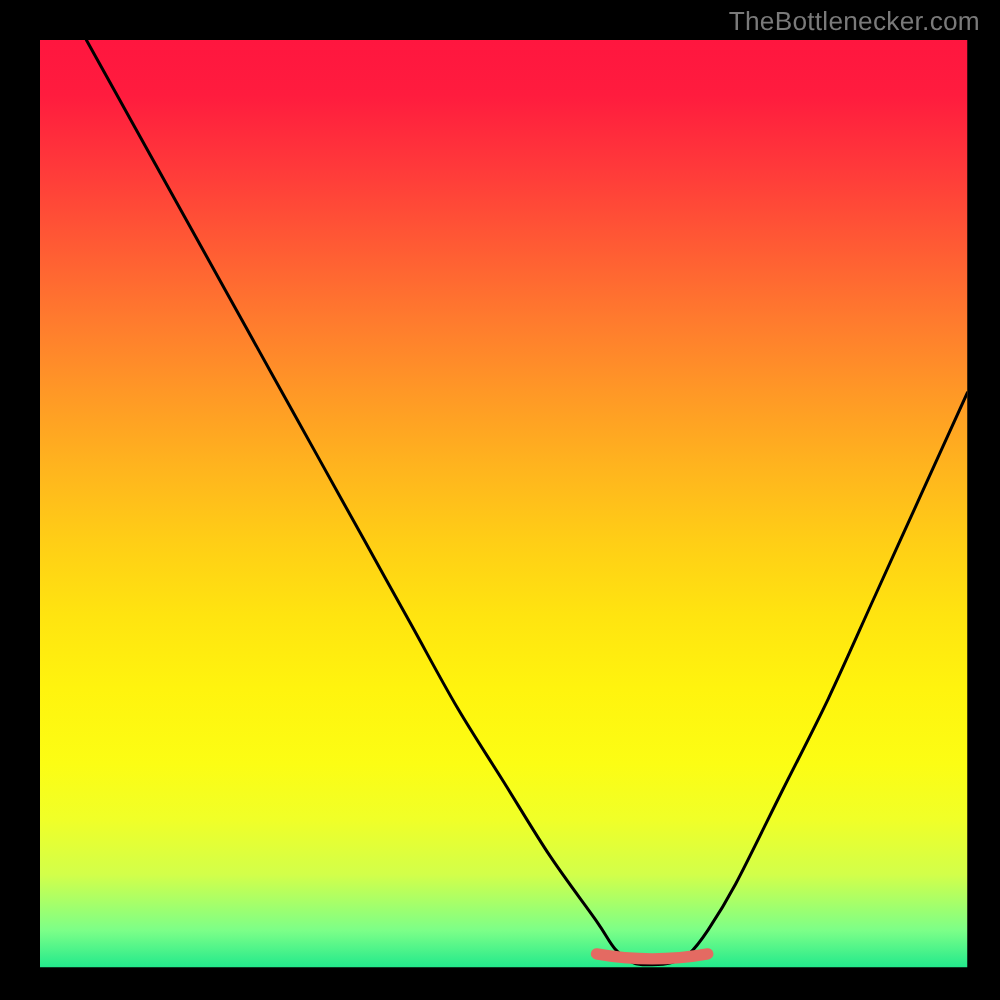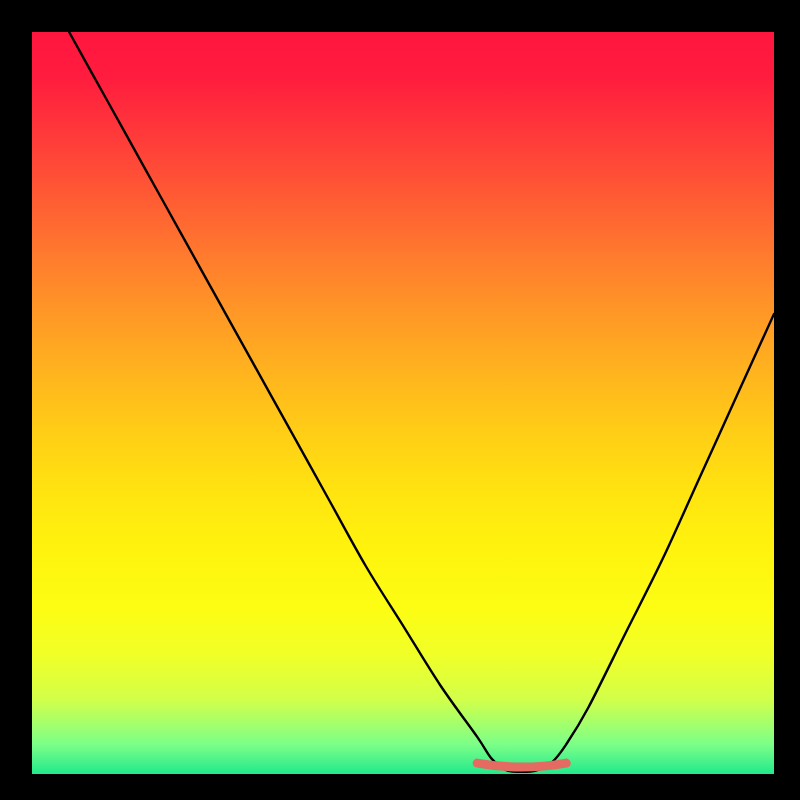--- a/index.html
+++ b/index.html
@@ -65,20 +65,21 @@
     font-size: 21px;
     color: #7a7a7a;
     letter-spacing: 0.2px;
     user-select: none;
   }
 </style>
 </head>
 <body>
 
 <div class="frame">
+  <div class="watermark">TheBottlenecker.com</div>
   <div class="plot">
     <div class="grad"></div>
     <svg class="curve" viewBox="0 0 742 742" preserveAspectRatio="none">
       <path fill="none" stroke="#000000" stroke-width="2.4" stroke-linecap="round" d="M 37.10 0.00 C 43.28 11.13, 61.83 44.52, 74.20 66.78 C 86.57 89.04, 98.93 111.30, 111.30 133.56 C 123.67 155.82, 136.03 178.08, 148.40 200.34 C 160.77 222.60, 173.13 244.86, 185.50 267.12 C 197.87 289.38, 210.23 311.64, 222.60 333.90 C 234.97 356.16, 247.33 378.42, 259.70 400.68 C 272.07 422.94, 284.43 445.20, 296.80 467.46 C 309.17 489.72, 321.53 513.22, 333.90 534.24 C 346.27 555.26, 358.63 573.81, 371.00 593.60 C 383.37 613.39, 395.73 634.41, 408.10 652.96 C 420.47 671.51, 436.54 692.53, 445.20 704.90 C 453.86 717.27, 455.09 721.60, 460.04 727.16 C 464.99 732.72, 469.93 736.19, 474.88 738.29 C 479.83 740.39, 484.77 739.77, 489.72 739.77 C 494.67 739.77, 499.61 739.77, 504.56 738.29 C 509.51 736.81, 514.45 735.20, 519.40 730.87 C 524.35 726.54, 528.06 721.60, 534.24 712.32 C 540.42 703.05, 546.61 693.77, 556.50 675.22 C 566.39 656.67, 581.23 625.75, 593.60 601.02 C 605.97 576.29, 618.33 552.79, 630.70 526.82 C 643.07 500.85, 655.43 472.41, 667.80 445.20 C 680.17 417.99, 692.53 390.79, 704.90 363.58 C 717.27 336.37, 735.82 295.56, 742.00 281.96"></path>
       <path fill="none" stroke="#e46a62" stroke-width="9" stroke-linecap="round" d="M 445.20 731.10 Q 489.72 739.10 534.24 731.10"></path>
     </svg>
   </div>
 </div>
 
 </body></html>

